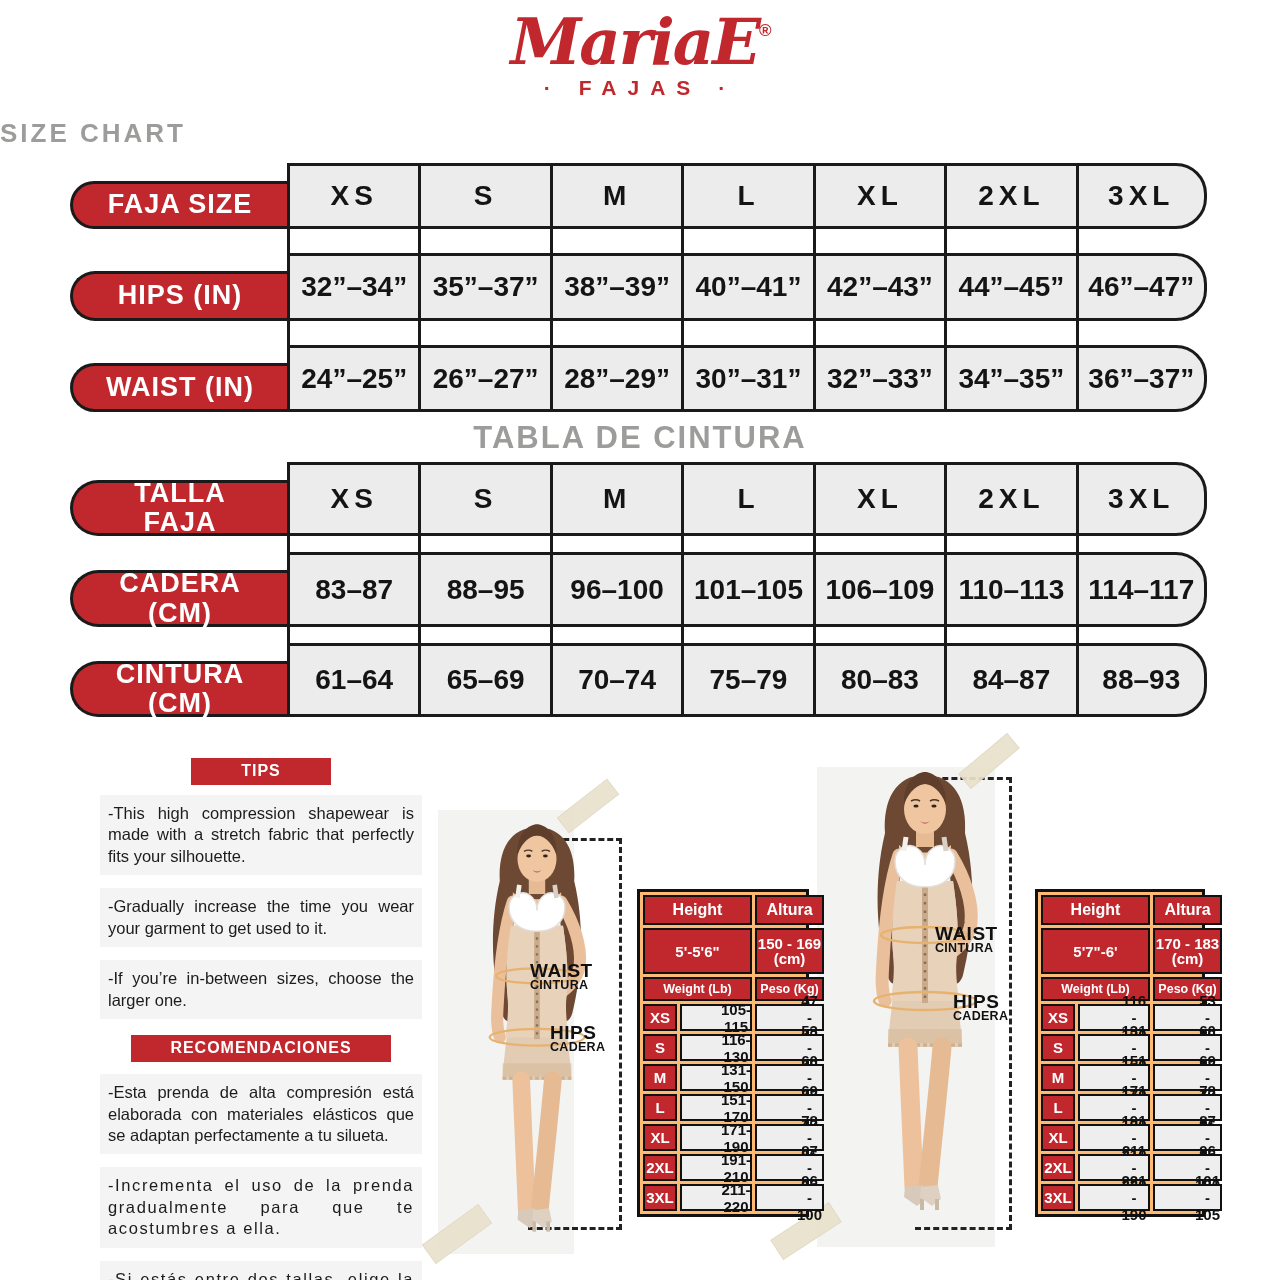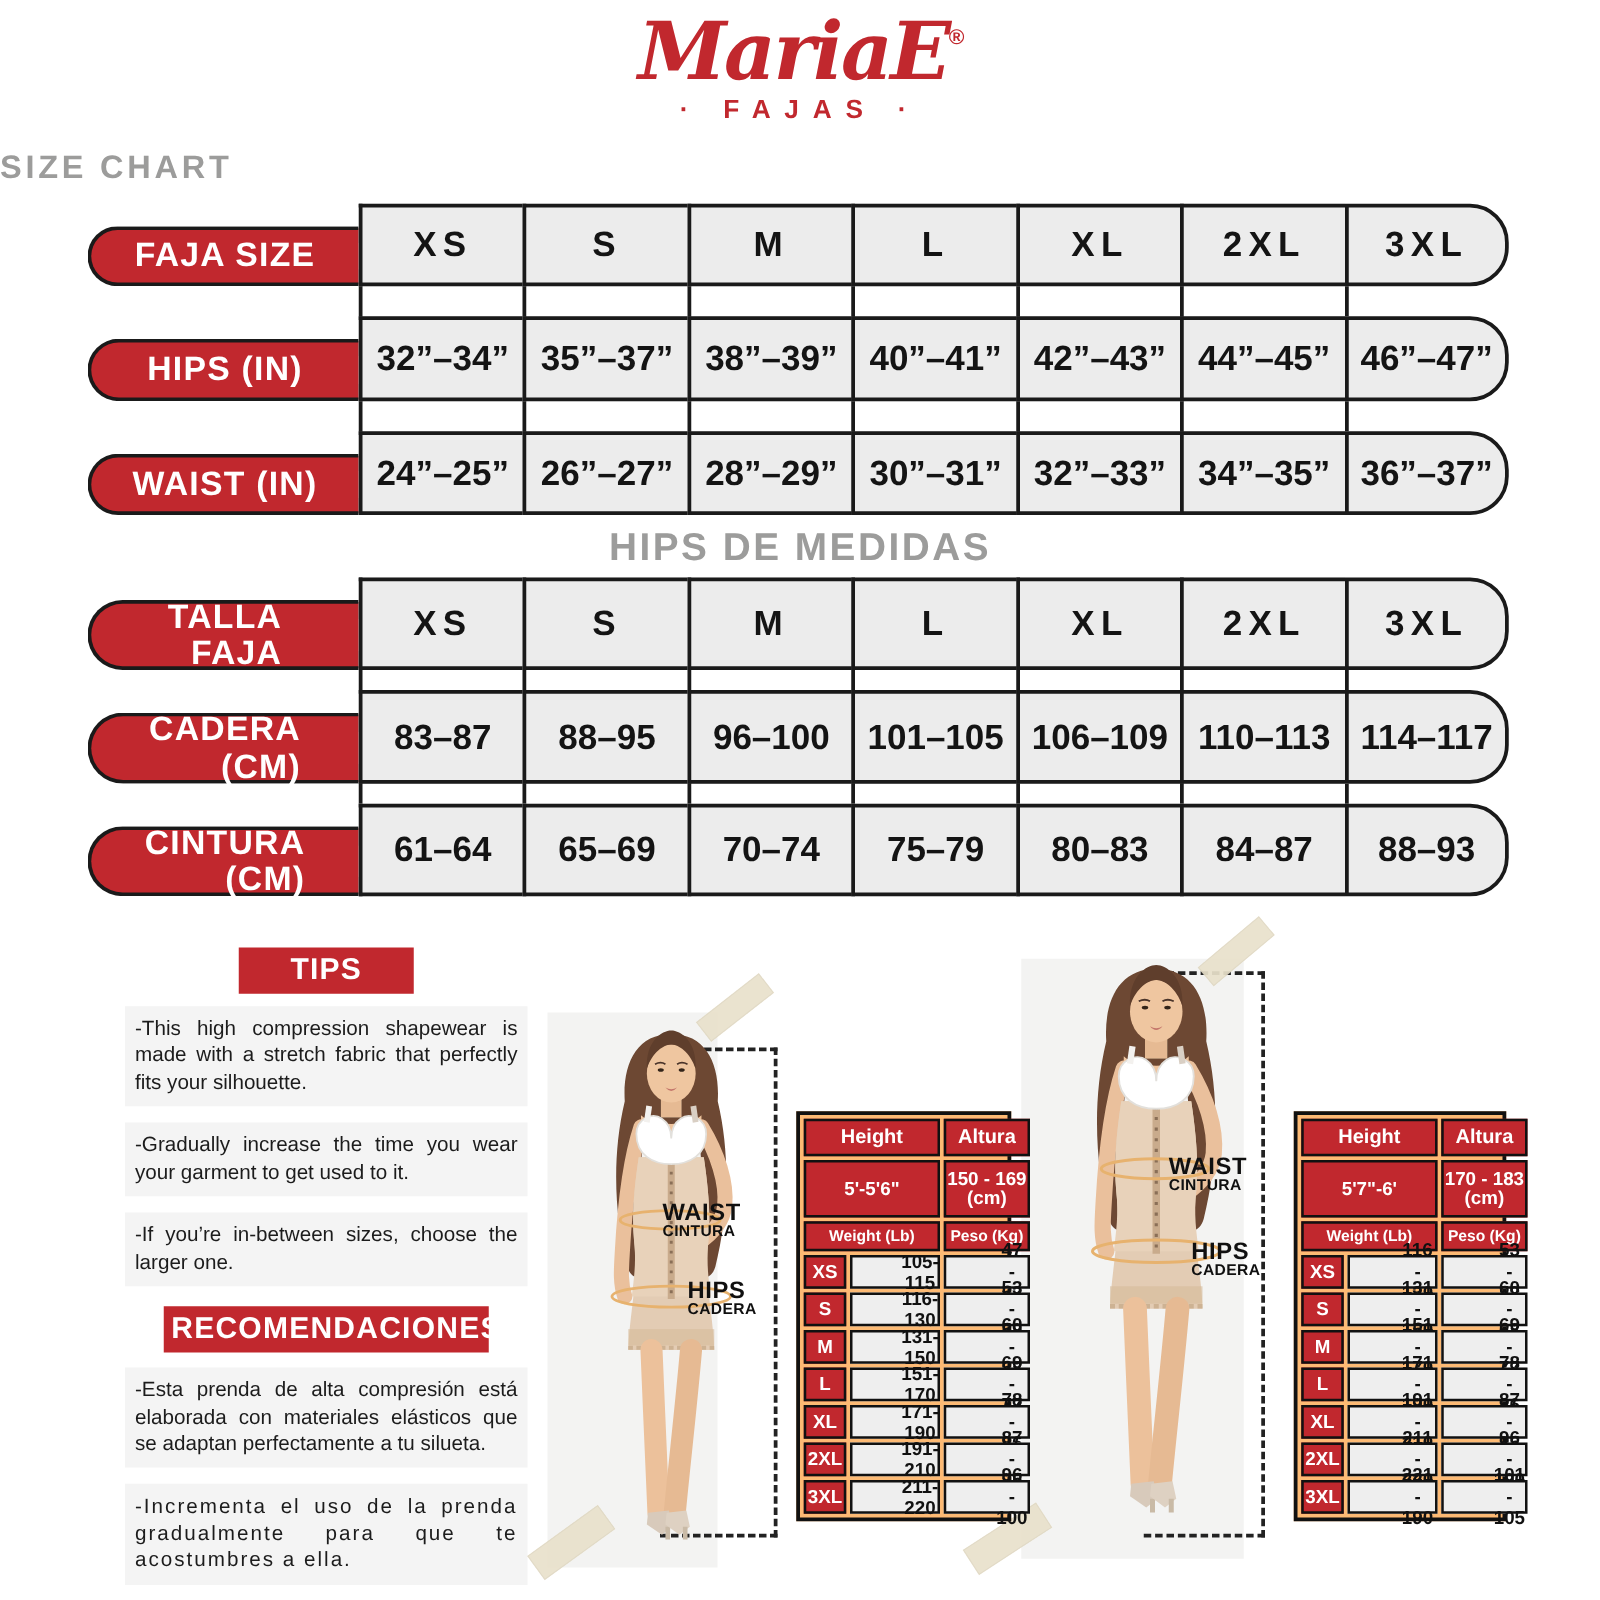--- a/index.html
+++ b/index.html
@@ -27,32 +27,32 @@
                     color:var(--graytitle);font-weight:bold;font-size:26px;letter-spacing:3px;}
   .tabla-title{position:absolute;top:420px;left:0;width:100%;text-align:center;
                color:var(--graytitle);font-weight:bold;font-size:31px;letter-spacing:2px;}
 
   
   .pt{position:absolute;left:70px;width:1137px;display:grid;grid-template-columns:217px repeat(7,1fr);}
   .pt-en{top:163px;grid-template-rows:66px 24px 68px 24px 67px;}
   .pt-es{top:462px;grid-template-rows:74px 16px 75px 16px 74px;}
   .pill{background:var(--red);border:3px solid var(--ink);border-right:none;border-radius:31px 0 0 31px;
         color:#fff;display:flex;align-items:center;justify-content:center;font-weight:bold;
-        font-size:27px;letter-spacing:1px;text-align:right;line-height:1.08;white-space:pre-line;margin-top:18px;}
+        font-size:27px;letter-spacing:1px;text-align:center;line-height:1.08;white-space:pre-line;margin-top:18px;}
   .cell{background:var(--cellbg);border:3px solid var(--ink);border-right:none;
         display:flex;align-items:center;justify-content:center;font-weight:bold;color:#141414;}
   .cell.last{border-right:3px solid var(--ink);border-radius:0 31px 31px 0;}
   .cell.size{font-size:28px;letter-spacing:5px;}
   .cell.val{font-size:28px;letter-spacing:0;}
   .gap0{border:none;}
   .gapc{border-left:3px solid var(--ink);}
 
   
   .tips-col{position:absolute;left:100px;top:758px;width:322px;}
-  .badge{background:var(--red);color:#fff;font-weight:bold;font-size:24px;letter-spacing:1px;
+  .badge{background:var(--red);color:#fff;font-weight:bold;font-size:16px;letter-spacing:1px;
          text-align:center;padding:4px 6px 5px;}
   .badge-tips{width:140px;margin:0 auto 10px;}
   .badge-rec{width:260px;margin:16px auto 12px;}
   .tip-p{background:var(--tipbg);color:#1c1c1c;font-size:16.5px;line-height:1.3;
          text-align:justify;padding:8px 8px;margin-bottom:13px;}
   .tip-p.spaced{letter-spacing:1.6px;}
 
   
   .model-area{position:absolute;}
   .model-left{left:438px;top:806px;width:200px;height:470px;}
@@ -145,21 +145,21 @@
     <div class="pill">WAIST (IN)</div>
     <div class="cell val">24”–25”</div>
     <div class="cell val">26”–27”</div>
     <div class="cell val">28”–29”</div>
     <div class="cell val">30”–31”</div>
     <div class="cell val">32”–33”</div>
     <div class="cell val">34”–35”</div>
     <div class="cell val last">36”–37”</div>
   </div>
 
-  <div class="tabla-title">HIPS DE MEDIDAS</div>
+  <div class="tabla-title">TABLA DE CINTURA</div>
 
   <div class="pt pt-es">
     <div class="pill">TALLA
 FAJA</div>
     <div class="cell size">XS</div>
     <div class="cell size">S</div>
     <div class="cell size">M</div>
     <div class="cell size">L</div>
     <div class="cell size">XL</div>
     <div class="cell size">2XL</div>

